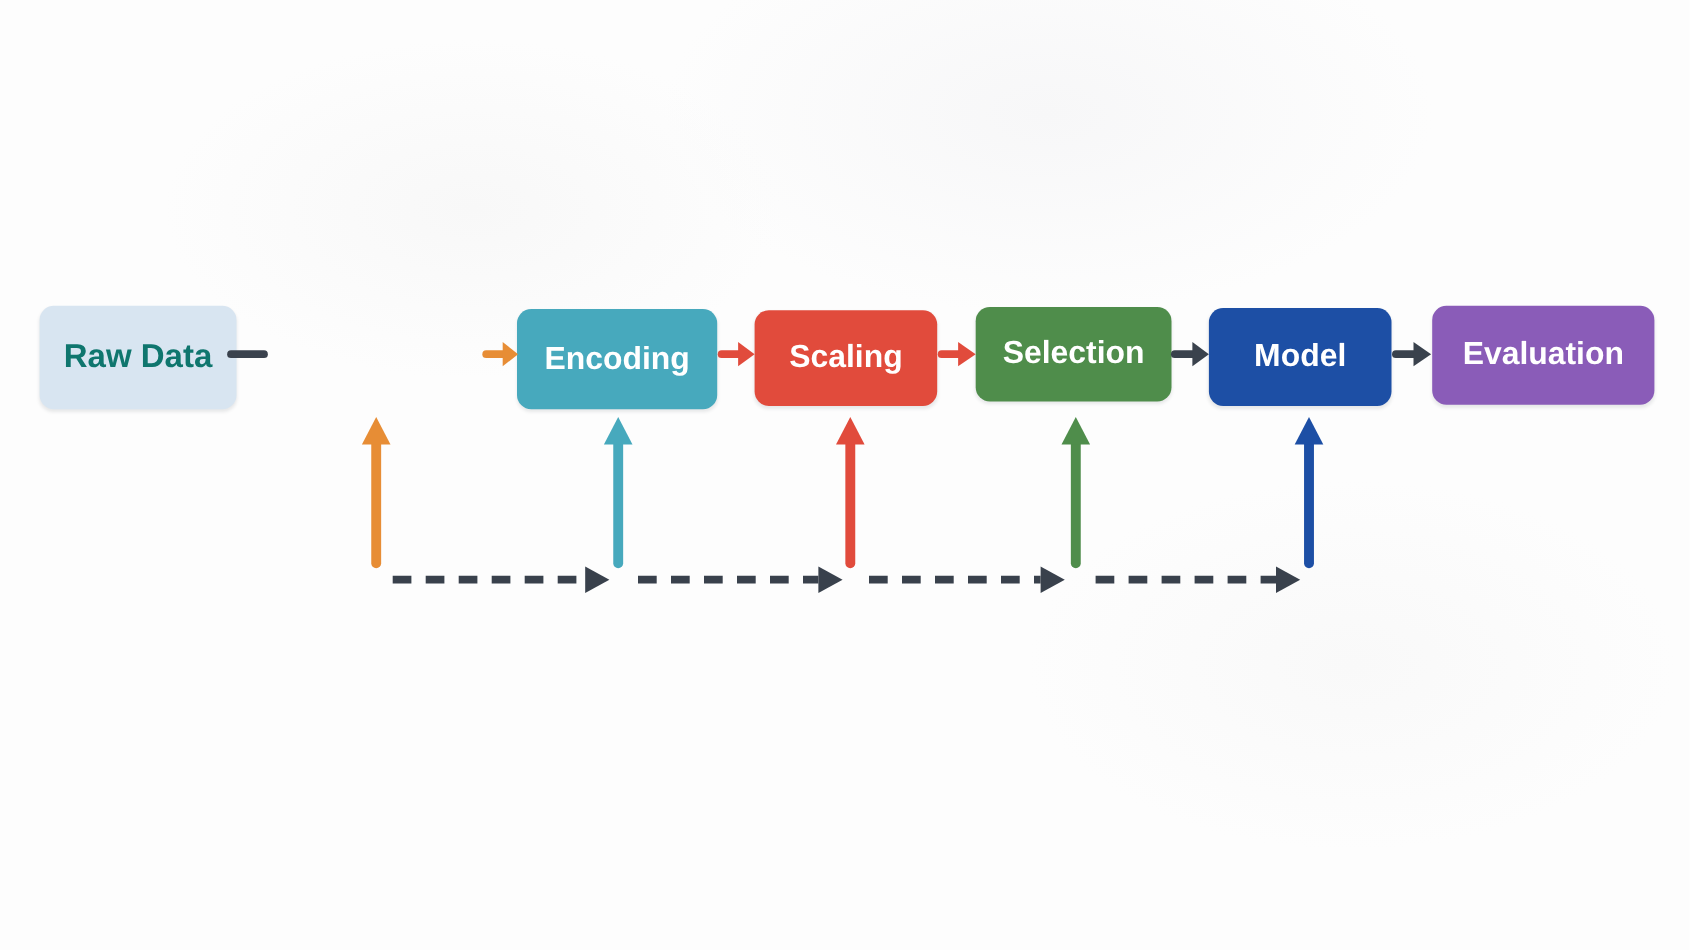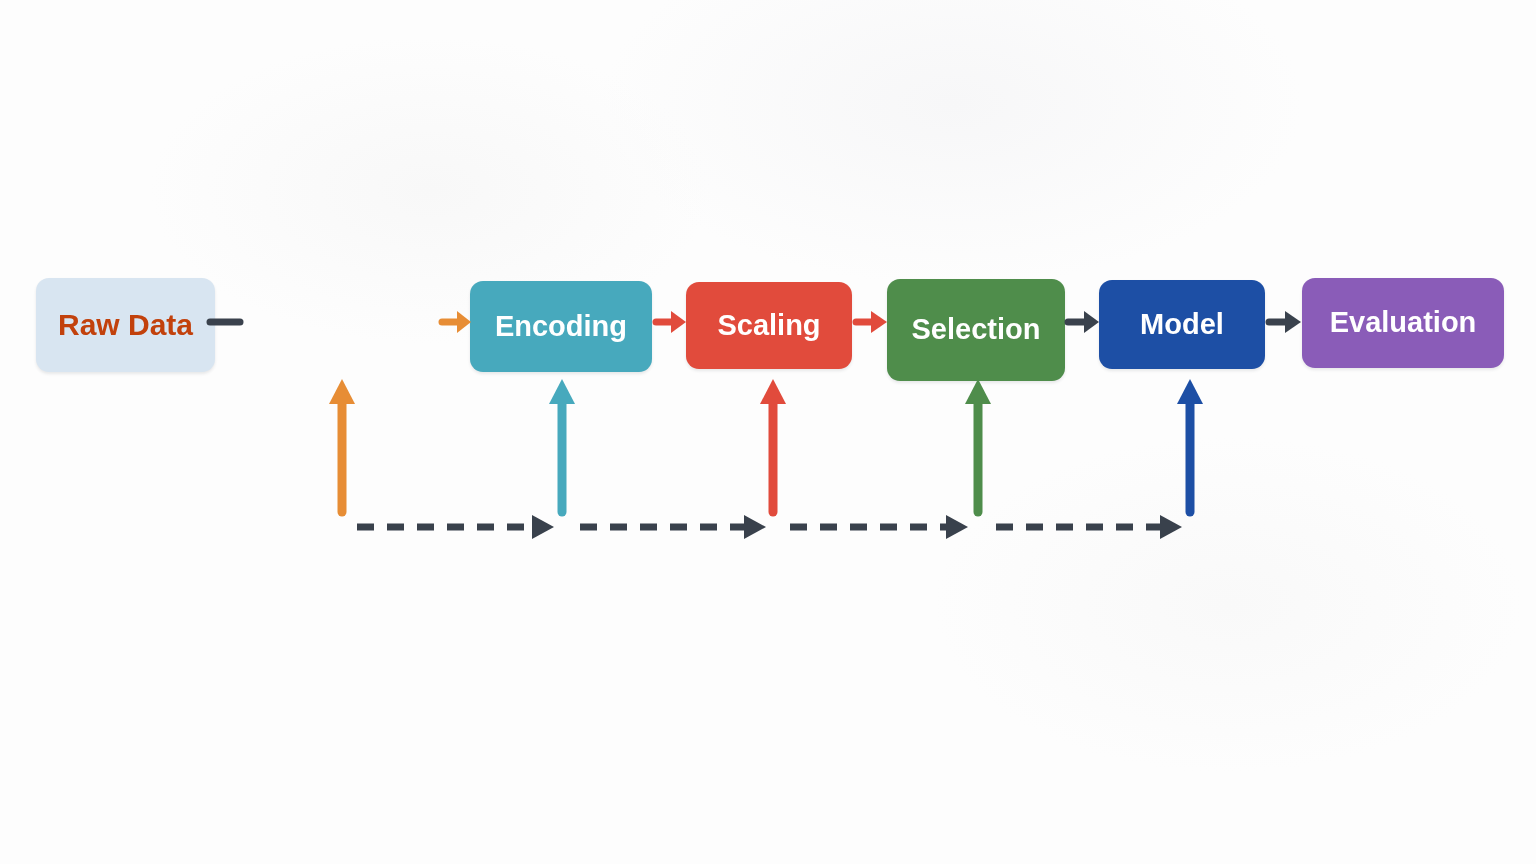--- a/index.html
+++ b/index.html
@@ -42,28 +42,28 @@
     width: 1536px;
     height: 864px;
     pointer-events: none;
   }
 </style>
 </head>
 <body>
 
 <div class="canvas">
 
-  <div class="node" style="left: 36px; top: 278px; width: 179px; height: 94px; font-size: 30px; background: rgb(216, 229, 241); color: #c2410c;">Raw Data</div>
+  <div class="node" style="left: 36px; top: 278px; width: 179px; height: 94px; font-size: 30px; background: rgb(216, 229, 241); color: #0f766e;">Raw Data</div>
 
 
   <div class="node" style="left: 470px; top: 281px; width: 182px; height: 91px; font-size: 29px; background: rgb(71, 169, 189); color: rgb(255, 255, 255);">Encoding</div>
 
   <div class="node" style="left: 686px; top: 282px; width: 166px; height: 87px; font-size: 29px; background: rgb(225, 75, 60); color: rgb(255, 255, 255); text-align: right;">Scaling</div>
 
-  <div class="node" style="left: 887px; top: 279px; width: 178px; height: 102px; font-size: 29px; background: rgb(79, 141, 75); color: rgb(255, 255, 255);">Selection</div>
+  <div class="node" style="left: 887px; top: 279px; width: 178px; height: 86px; font-size: 29px; background: rgb(79, 141, 75); color: rgb(255, 255, 255);">Selection</div>
 
   <div class="node" style="left: 1099px; top: 280px; width: 166px; height: 89px; font-size: 29px; background: rgb(29, 79, 165); color: rgb(255, 255, 255);">Model</div>
 
   <div class="node" style="left: 1302px; top: 278px; width: 202px; height: 90px; font-size: 29px; background: rgb(138, 92, 184); color: rgb(255, 255, 255);">Evaluation</div>
 
   <svg class="svg-layer" viewBox="0 0 1536 864">
 
     <g>
       <line x1="210" y1="322" x2="240" y2="322" stroke-width="7" stroke-linecap="round" stroke="#3a424d"></line>
     </g>

